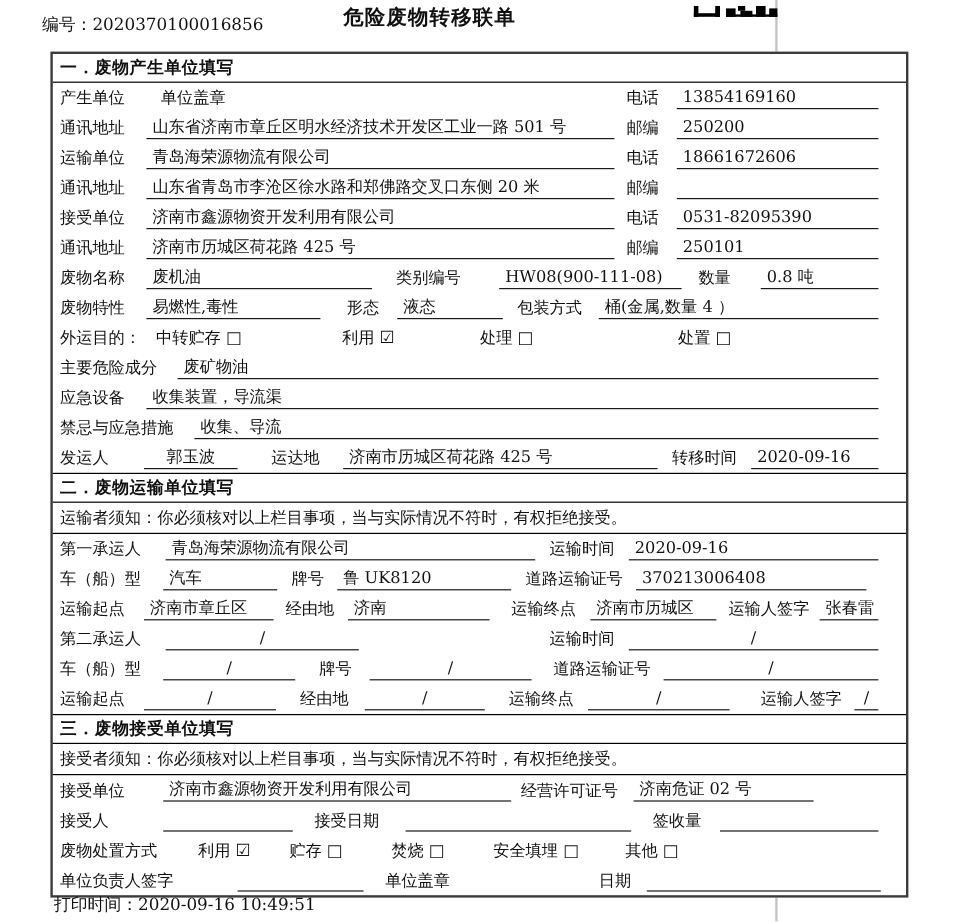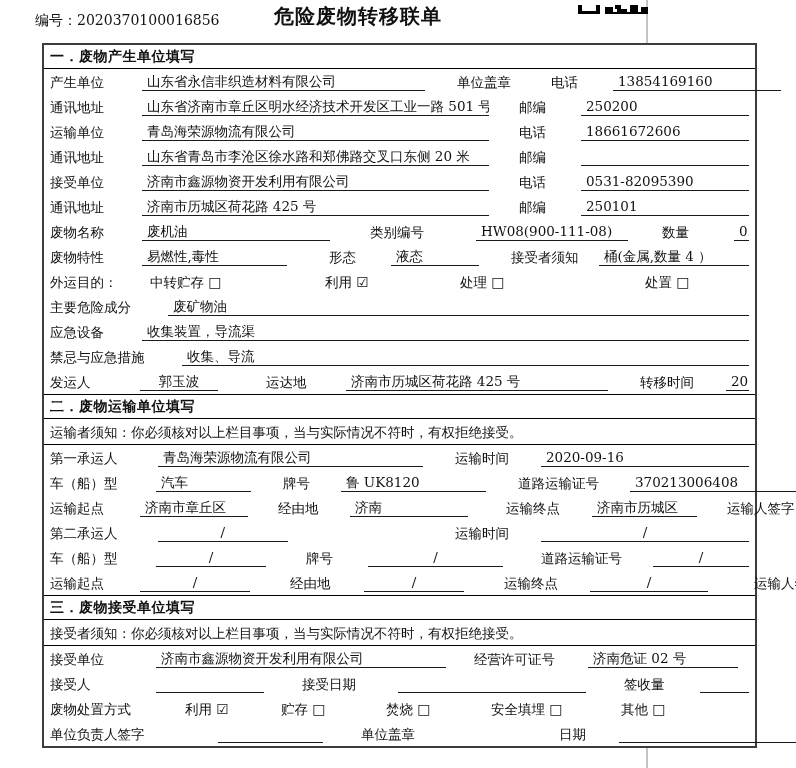--- a/index.html
+++ b/index.html
@@ -5,29 +5,29 @@
   * { margin:0; padding:0; box-sizing:border-box; }
   html,body { width:796px; height:768px; background:#ffffff; overflow:hidden;
     font-family:"DejaVu Serif","Liberation Serif",serif; color:#111; }
   .page { position:relative; width:650px; height:768px; background:#fff; }
   .page-edge { position:absolute; right:2px; top:0; width:2px; height:768px; background:#c4c4c4; }
 
   
   .hdr { position:relative; height:40px; }
   .doc-no { position:absolute; left:35px; top:12px; font-size:14px; white-space:nowrap; }
   .doc-title { position:absolute; left:50%; top:3px; transform:translateX(-50%); margin-left:33px;
-    font-size:20px; font-weight:bold; letter-spacing:1px; white-space:nowrap; }
+    font-size:17px; font-weight:bold; letter-spacing:1px; white-space:nowrap; }
   .qr-frag { position:absolute; left:578px; top:0; }
 
   
   .form-table { position:absolute; left:42px; top:43px; width:715px; border:2px solid #3c3c3c; background:#fff; }
   .sec-hdr { font-size:14px; font-weight:bold; padding:3px 6px 2px 6px; border-bottom:1px solid #000;
     font-family:"DejaVu Sans","Liberation Sans",sans-serif; letter-spacing:0.5px; }
   .sec-hdr.mid { border-top:1px solid #000; }
-  .row { display:flex; align-items:flex-end; min-height:25px; padding:0 6px 3px 6px; font-size:13.5px;gap:20px; }
+  .row { display:flex; align-items:flex-end; min-height:25px; padding:0 23px 3px 6px; font-size:13.5px; }
   .notice { border-bottom:1px solid #000; align-items:flex-end; padding-top:3px; min-height:26px; }
   .lbl { white-space:nowrap; flex:0 0 auto; line-height:18px; }
   .val { border-bottom:1px solid #1a1a1a; padding:0 5px; white-space:nowrap; overflow:hidden;
     line-height:18px; min-height:19px; flex:0 0 auto; }
   .fill { flex:1 1 auto; }
   .ctr { text-align:center; }
   .opt { white-space:nowrap; flex:0 0 auto; line-height:18px; }
   .box { font-family:"DejaVu Sans","Liberation Sans",sans-serif; font-size:14px; }
   .spacer { flex:1 1 auto; }
 
@@ -57,21 +57,20 @@
       </svg>
     </div>
   </div>
 
   <div class="form-table">
 
     <div class="sec-hdr">一．废物产生单位填写</div>
 
     <div class="row">
       <span class="lbl" style="width:72px">产生单位</span>
-      <span class="val" style="width:283px">山东省永信非织造材料有限公司</span>
       <span class="lbl" style="margin-left:12px">单位盖章</span>
       <span class="spacer"></span>
       <span class="lbl" style="width:42px">电话</span>
       <span class="val" style="width:168px">13854169160</span>
     </div>
 
     <div class="row">
       <span class="lbl" style="width:72px">通讯地址</span>
       <span class="val fill">山东省济南市章丘区明水经济技术开发区工业一路 501 号</span>
       <span class="lbl" style="width:42px;margin-left:10px">邮编</span>
@@ -113,21 +112,21 @@
       <span class="val" style="width:152px;margin-left:14px">HW08(900-111-08)</span>
       <span class="lbl" style="width:44px;margin-left:14px">数量</span>
       <span class="val fill" style="margin-left:8px">0.8 吨</span>
     </div>
 
     <div class="row">
       <span class="lbl" style="width:72px">废物特性</span>
       <span class="val" style="width:145px">易燃性,毒性</span>
       <span class="lbl" style="width:32px;margin-left:22px">形态</span>
       <span class="val" style="width:88px;margin-left:10px">液态</span>
-      <span class="lbl" style="width:60px;margin-left:12px">接受者须知</span>
+      <span class="lbl" style="width:60px;margin-left:12px">包装方式</span>
       <span class="val fill" style="margin-left:8px">桶(金属,数量  4 ）</span>
     </div>
 
     <div class="row">
       <span class="lbl" style="width:80px">外运目的：</span>
       <span class="opt" style="width:155px"><span>中转贮存</span> <span class="box">□</span></span>
       <span class="opt" style="width:115px"><span>利用</span> <span class="box">☑</span></span>
       <span class="opt" style="width:165px"><span>处理</span> <span class="box">□</span></span>
       <span class="opt fill"><span>处置</span> <span class="box">□</span></span>
     </div>
@@ -254,13 +253,14 @@
       <span class="lbl" style="width:96px">单位负责人签字</span>
       <span class="val" style="width:105px;margin-left:52px"></span>
       <span class="lbl" style="width:60px;margin-left:18px">单位盖章</span>
       <span class="lbl" style="width:30px;margin-left:118px">日期</span>
       <span class="val" style="width:195px;margin-left:10px"></span>
       <span class="spacer"></span>
     </div>
 
   </div>
 
+  <div class="print-line"><span>打印时间：</span><span>2020-09-16 10:49:51</span></div>
 </div>
 
 </body></html>

